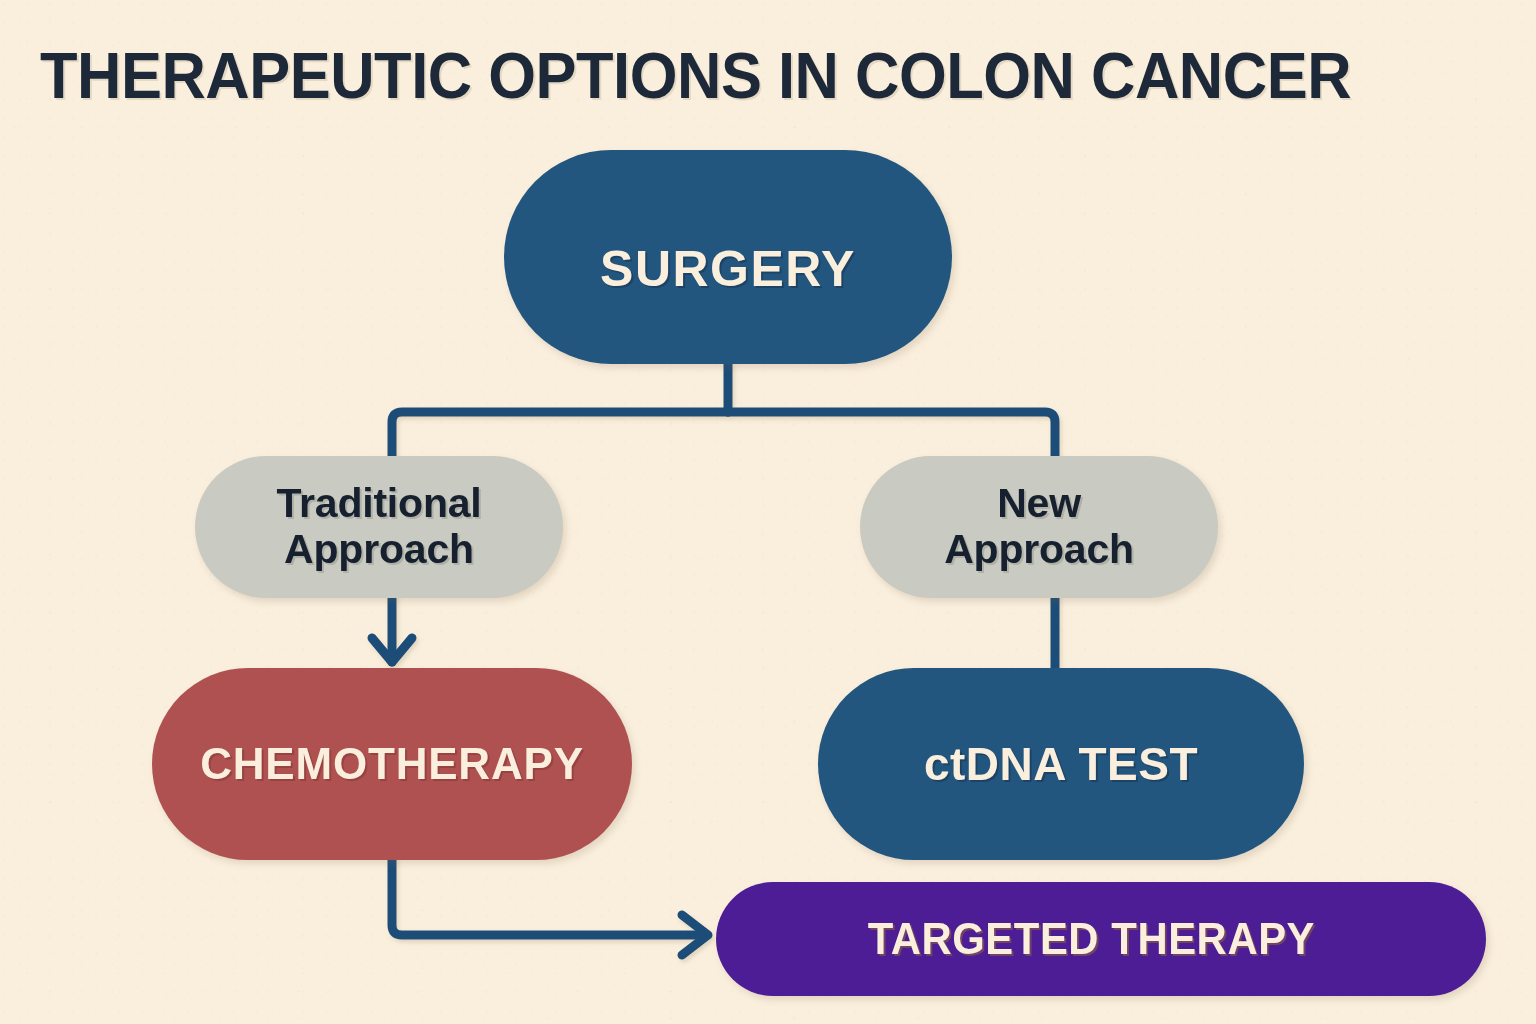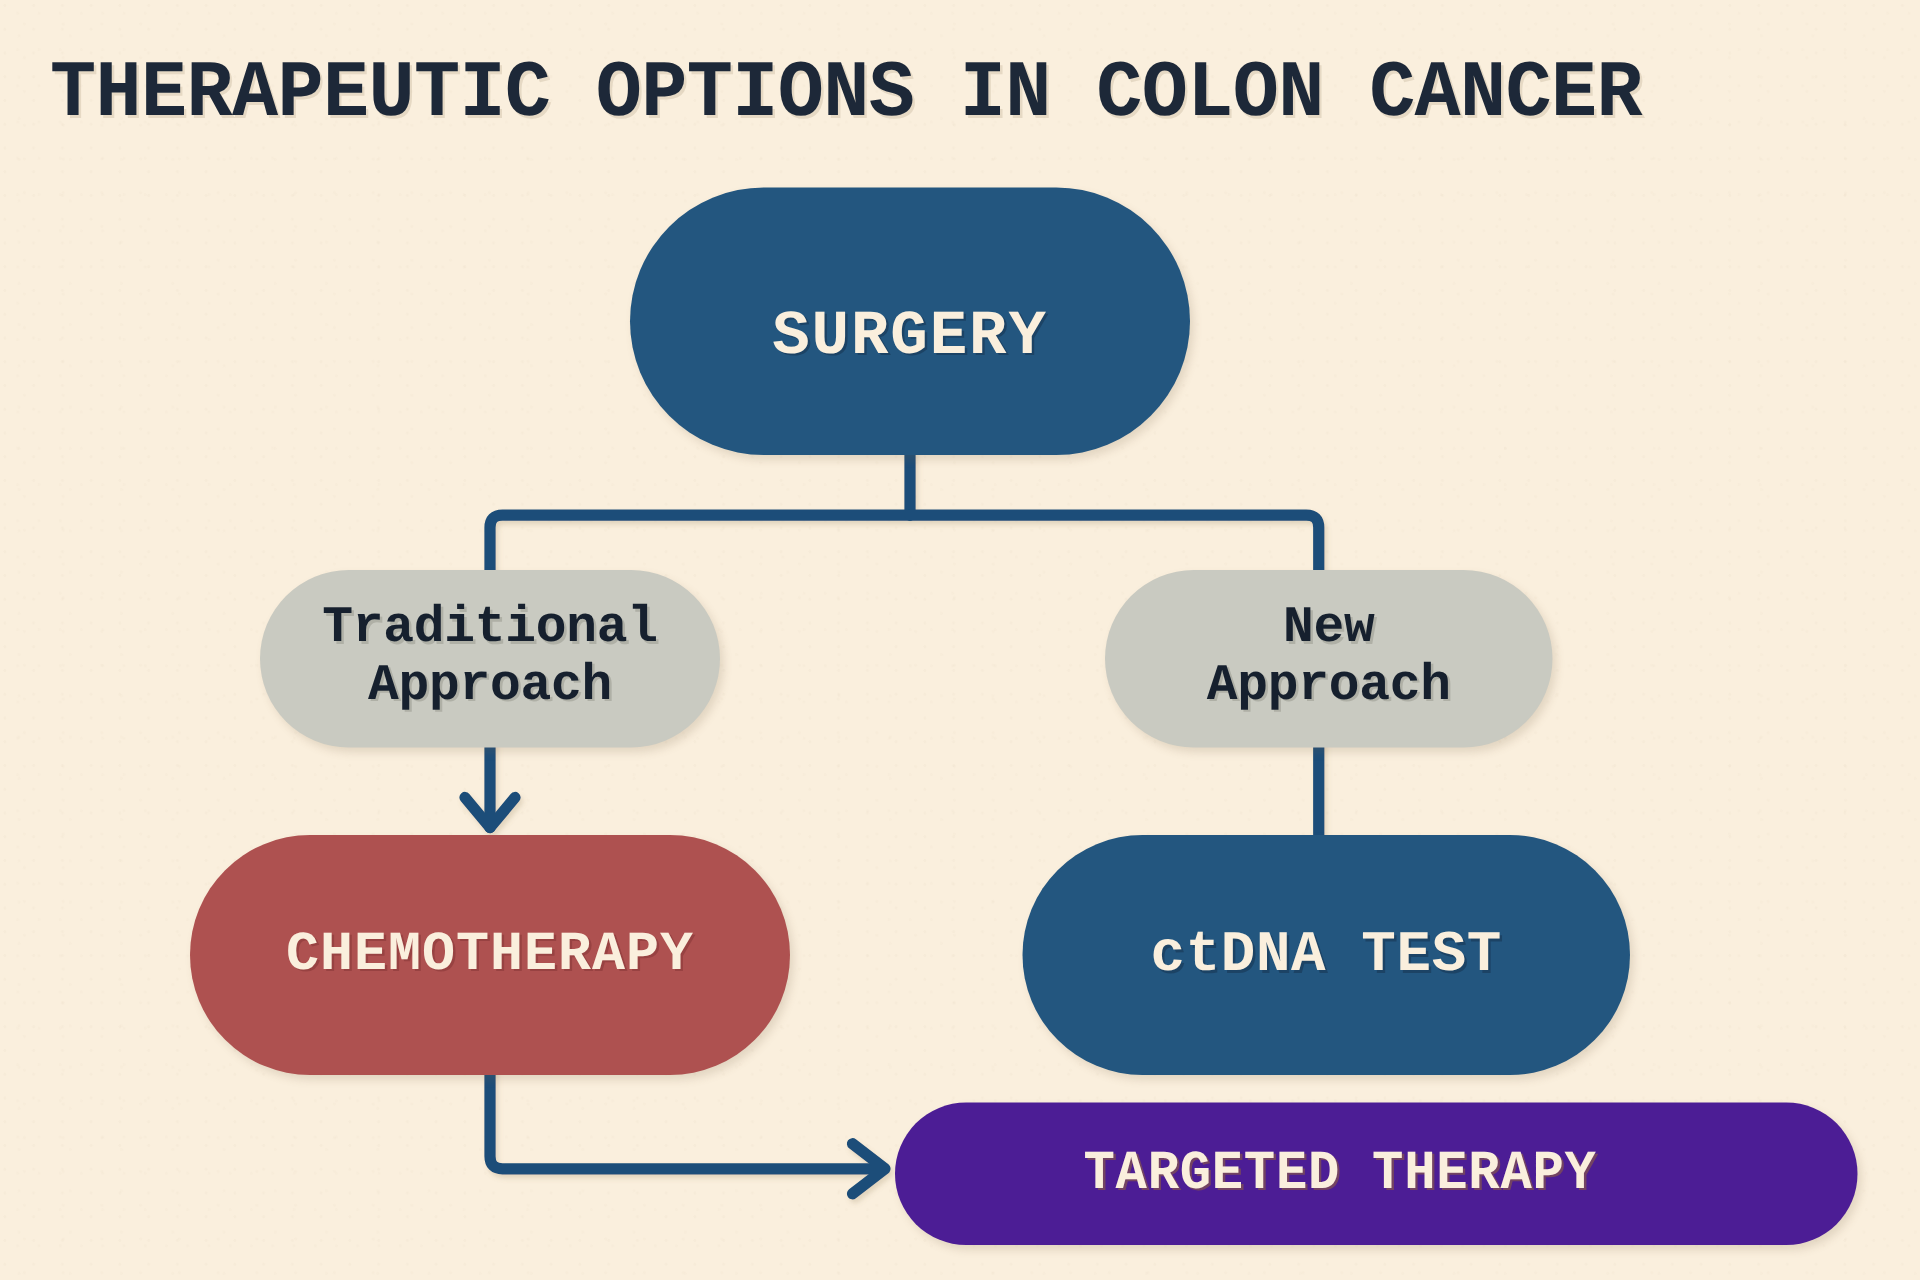--- a/index.html
+++ b/index.html
@@ -6,21 +6,21 @@
     margin: 0;
     padding: 0;
     background: #FAEFDD;
   }
   #canvas {
     position: relative;
     width: 1536px;
     height: 1024px;
     background: #FAEFDD;
     overflow: hidden;
-    font-family: Liberation Mono, monospace;
+    font-family: Liberation Sans, sans-serif;
   }
   
   #grain {
     position: absolute;
     inset: 0;
     pointer-events: none;
     opacity: .35;
     background-image:
       radial-gradient(circle at 17% 23%, rgba(190,170,140,.16) 0 1px, transparent 1.4px),
       radial-gradient(circle at 63% 71%, rgba(190,170,140,.13) 0 1px, transparent 1.4px),
@@ -89,22 +89,22 @@
     border-radius: 72px;
   }
   .n-gray .node-label {
     color: #16202E;
     font-size: 41px;
     font-weight: 700;
     line-height: 1.12;
     letter-spacing: -.2px;
     text-shadow: 2px 2px 0 rgba(150,150,140,.5);
   }
-  .n-trad { left: 208px; top: 456px; width: 368px; height: 142px; }
-  .n-new  { left: 884px; top: 456px; width: 358px; height: 142px; }
+  .n-trad { left: 195px; top: 456px; width: 368px; height: 142px; }
+  .n-new  { left: 860px; top: 456px; width: 358px; height: 142px; }
 
   
   .n-chemo {
     left: 152px; top: 668px; width: 480px; height: 192px;
     background: #AE5150;
     border-radius: 96px;
   }
   .n-chemo .node-label {
     color: #FAEFDD;
     font-size: 44px;

